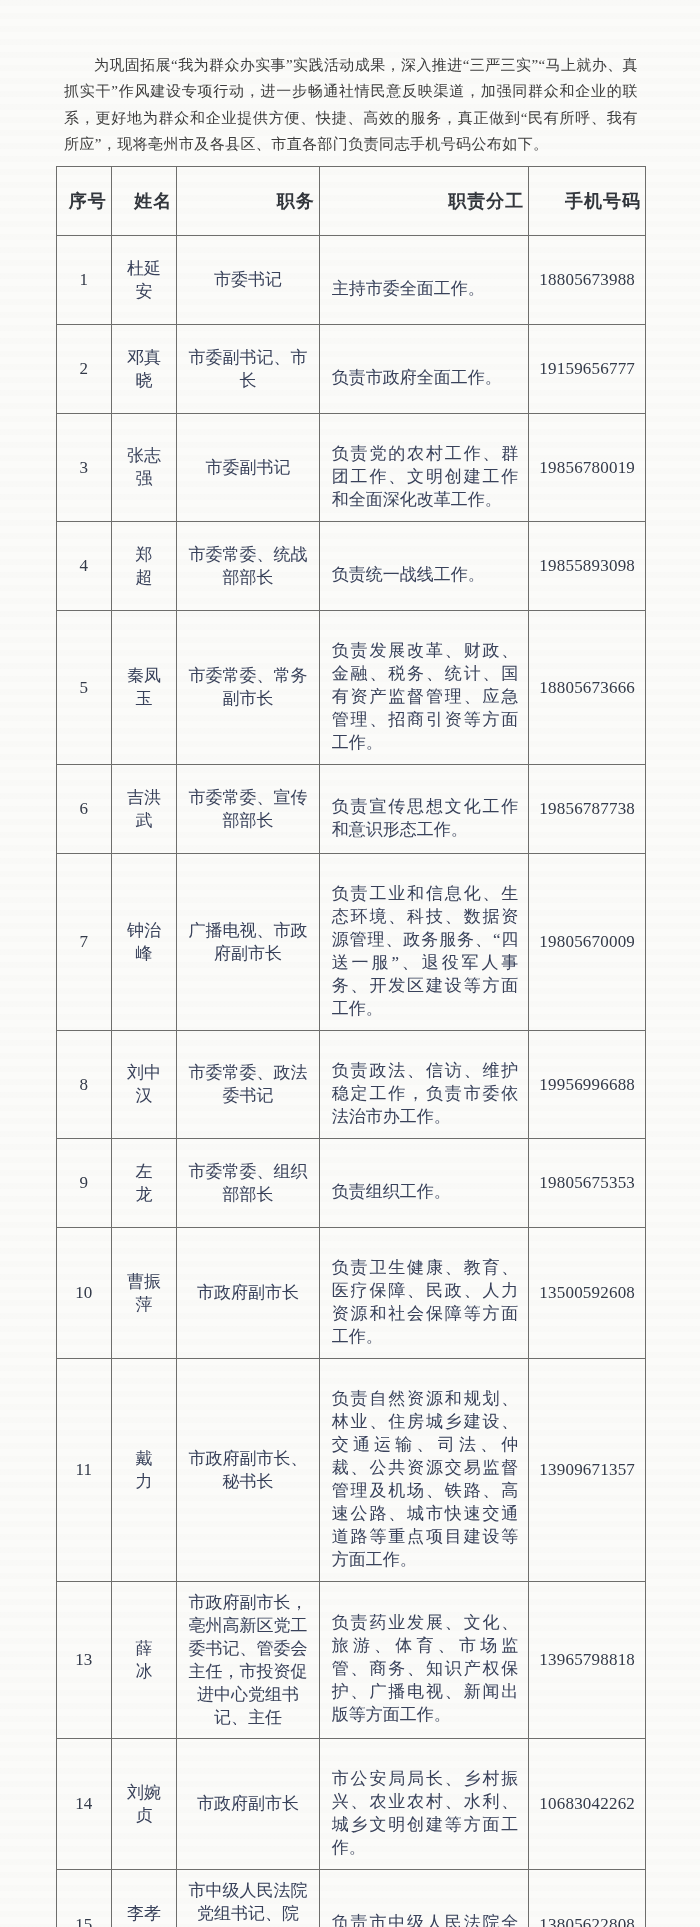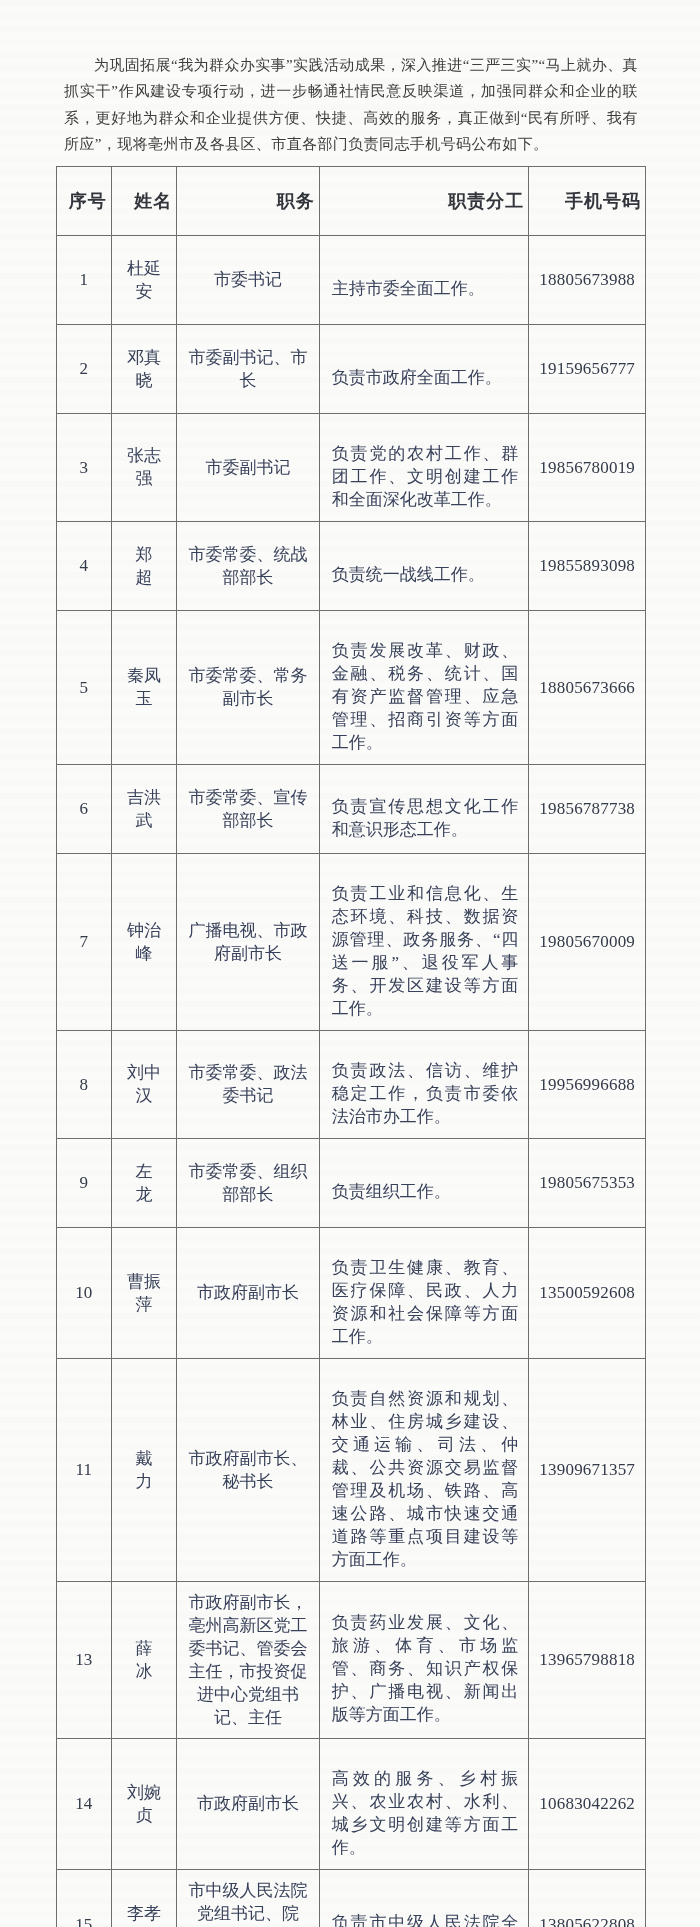--- a/index.html
+++ b/index.html
@@ -201,21 +201,21 @@
       <td class="col-name">薛　冰</td>
       <td class="col-position">市政府副市长，亳州高新区党工委书记、管委会主任，市投资促进中心党组书记、主任</td>
       <td class="col-duty">负责药业发展、文化、旅游、体育、市场监管、商务、知识产权保护、广播电视、新闻出版等方面工作。</td>
       <td class="col-phone">13965798818</td>
     </tr>
 
     <tr>
       <td class="col-no">14</td>
       <td class="col-name">刘婉贞</td>
       <td class="col-position">市政府副市长</td>
-      <td class="col-duty">高效的服务、乡村振兴、农业农村、水利、城乡文明创建等方面工作。</td>
+      <td class="col-duty">市公安局局长、乡村振兴、农业农村、水利、城乡文明创建等方面工作。</td>
       <td class="col-phone">10683042262</td>
     </tr>
 
     <tr>
       <td class="col-no">15</td>
       <td class="col-name">李孝云</td>
       <td class="col-position">市中级人民法院党组书记、院长，市委政法委副书记（兼）</td>
       <td class="col-duty">负责市中级人民法院全面工作。</td>
       <td class="col-phone">13805622808</td>
     </tr>

